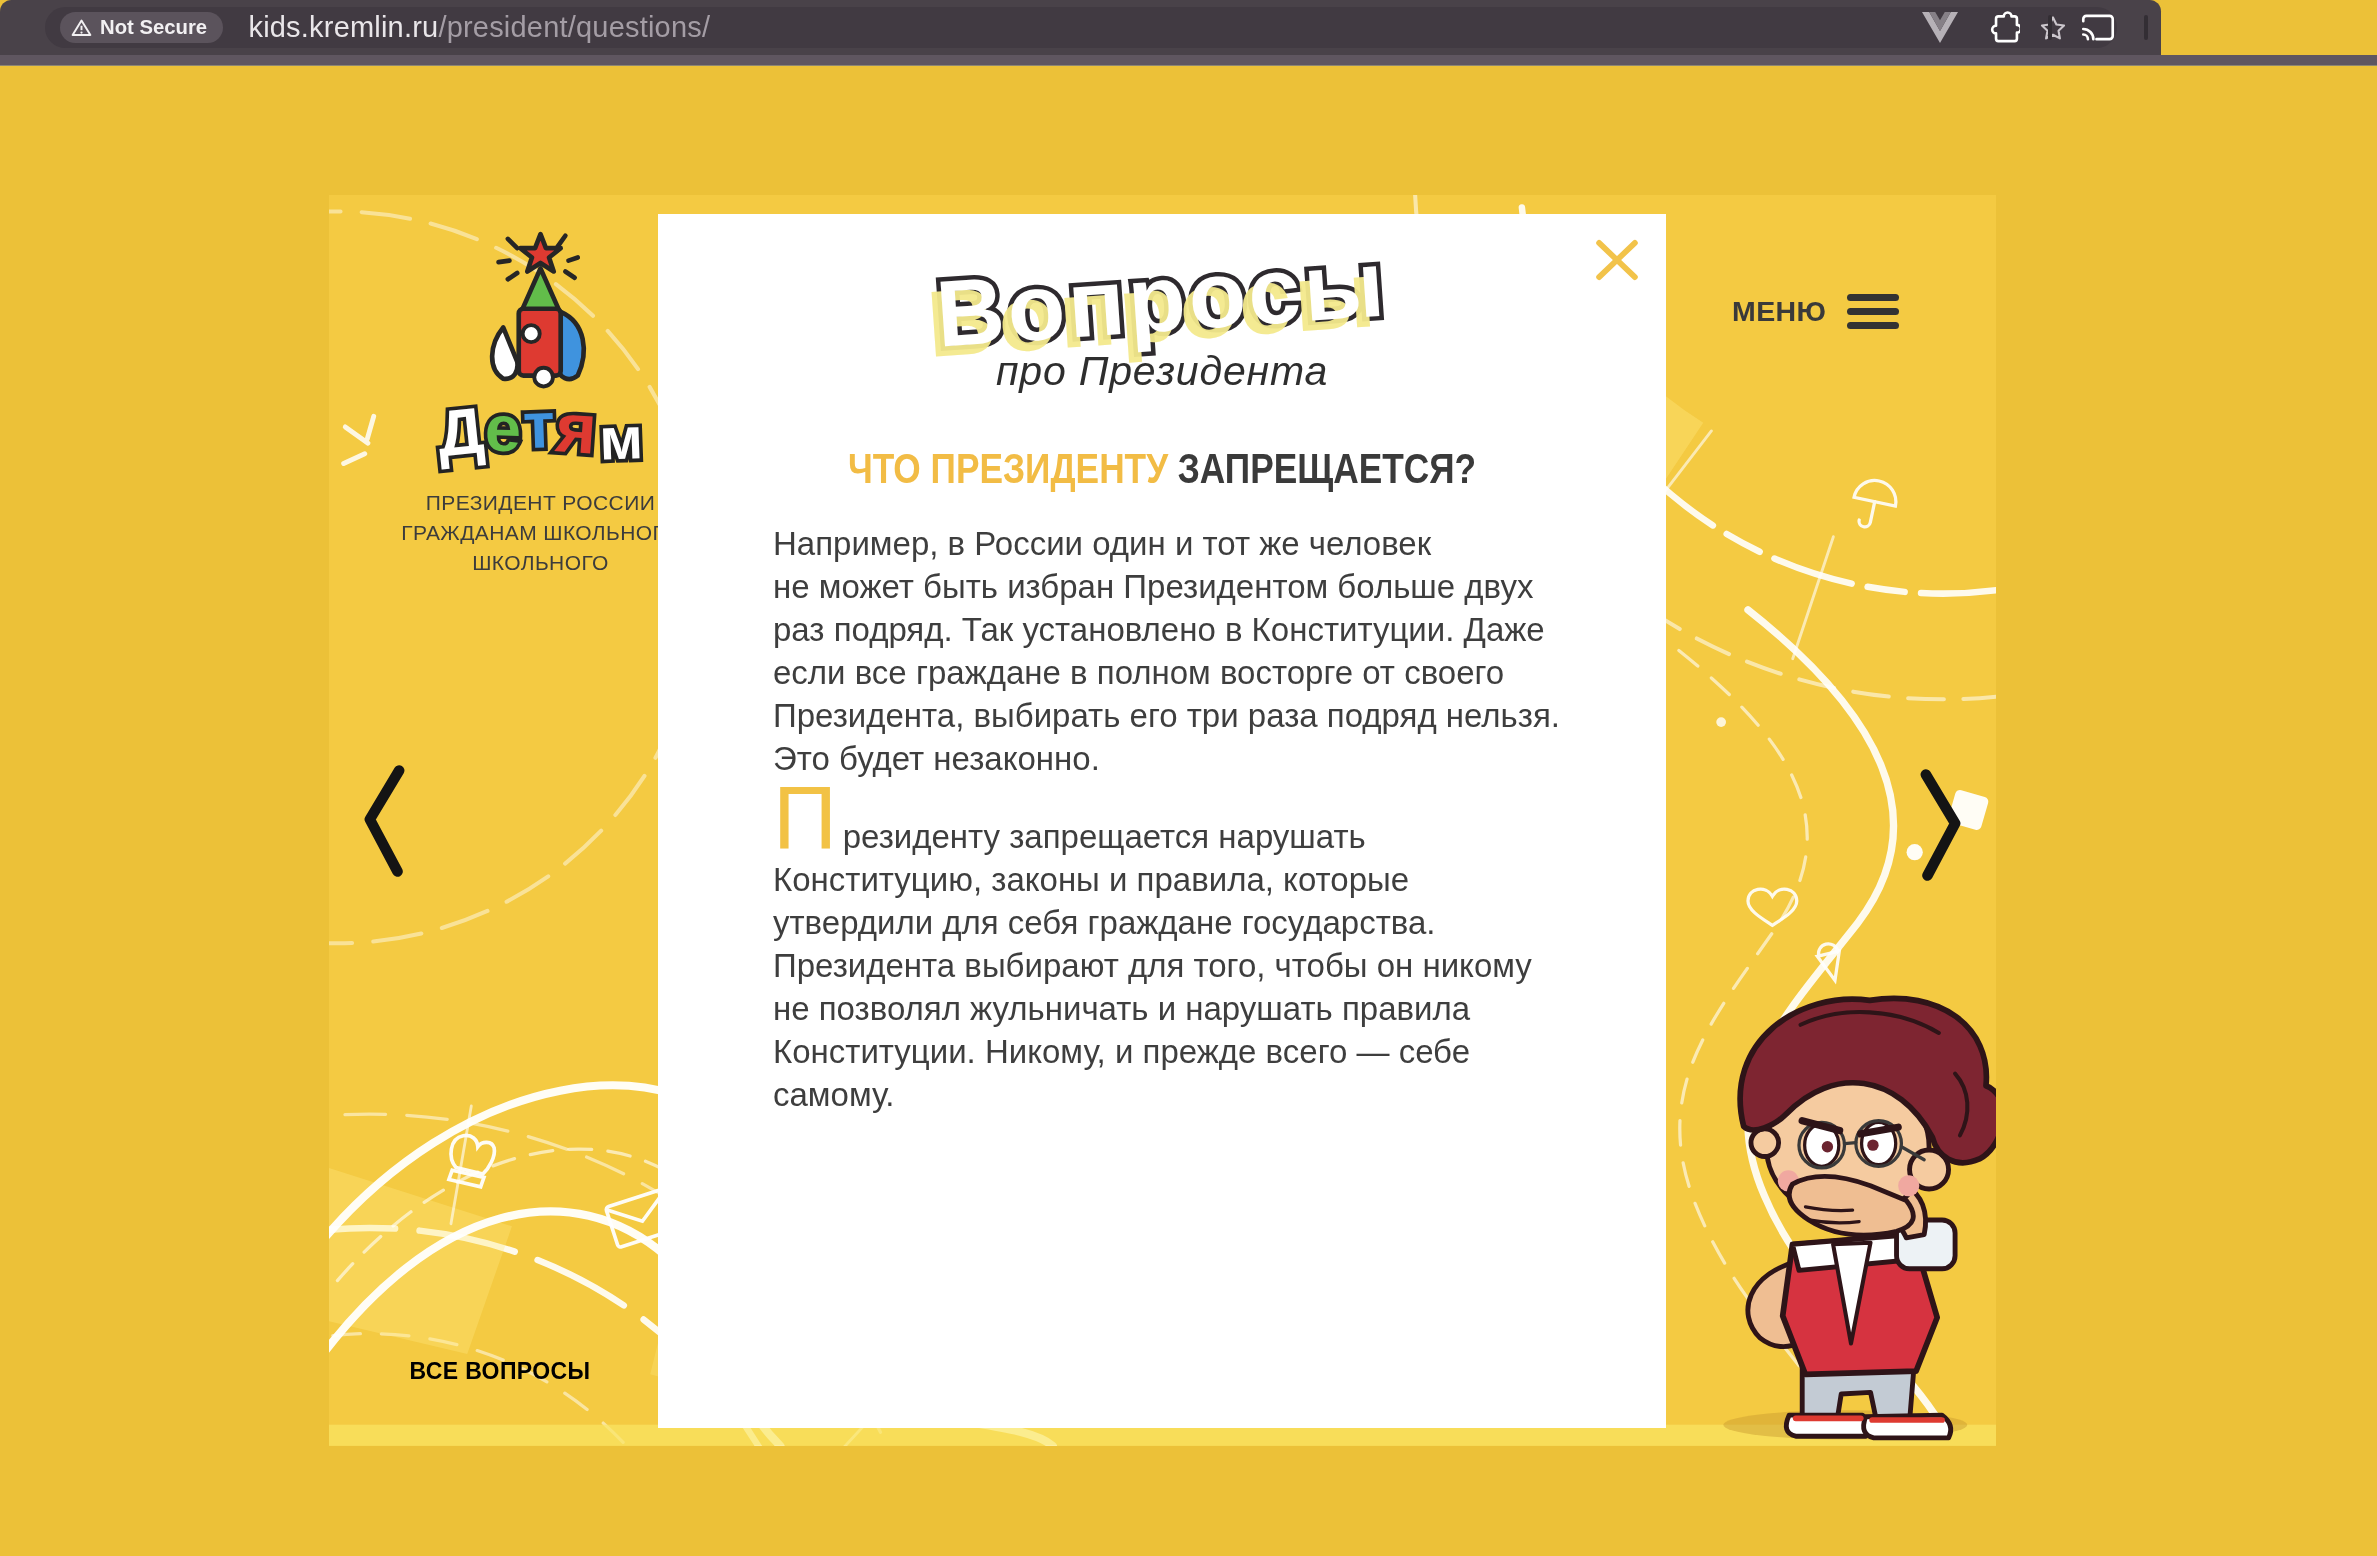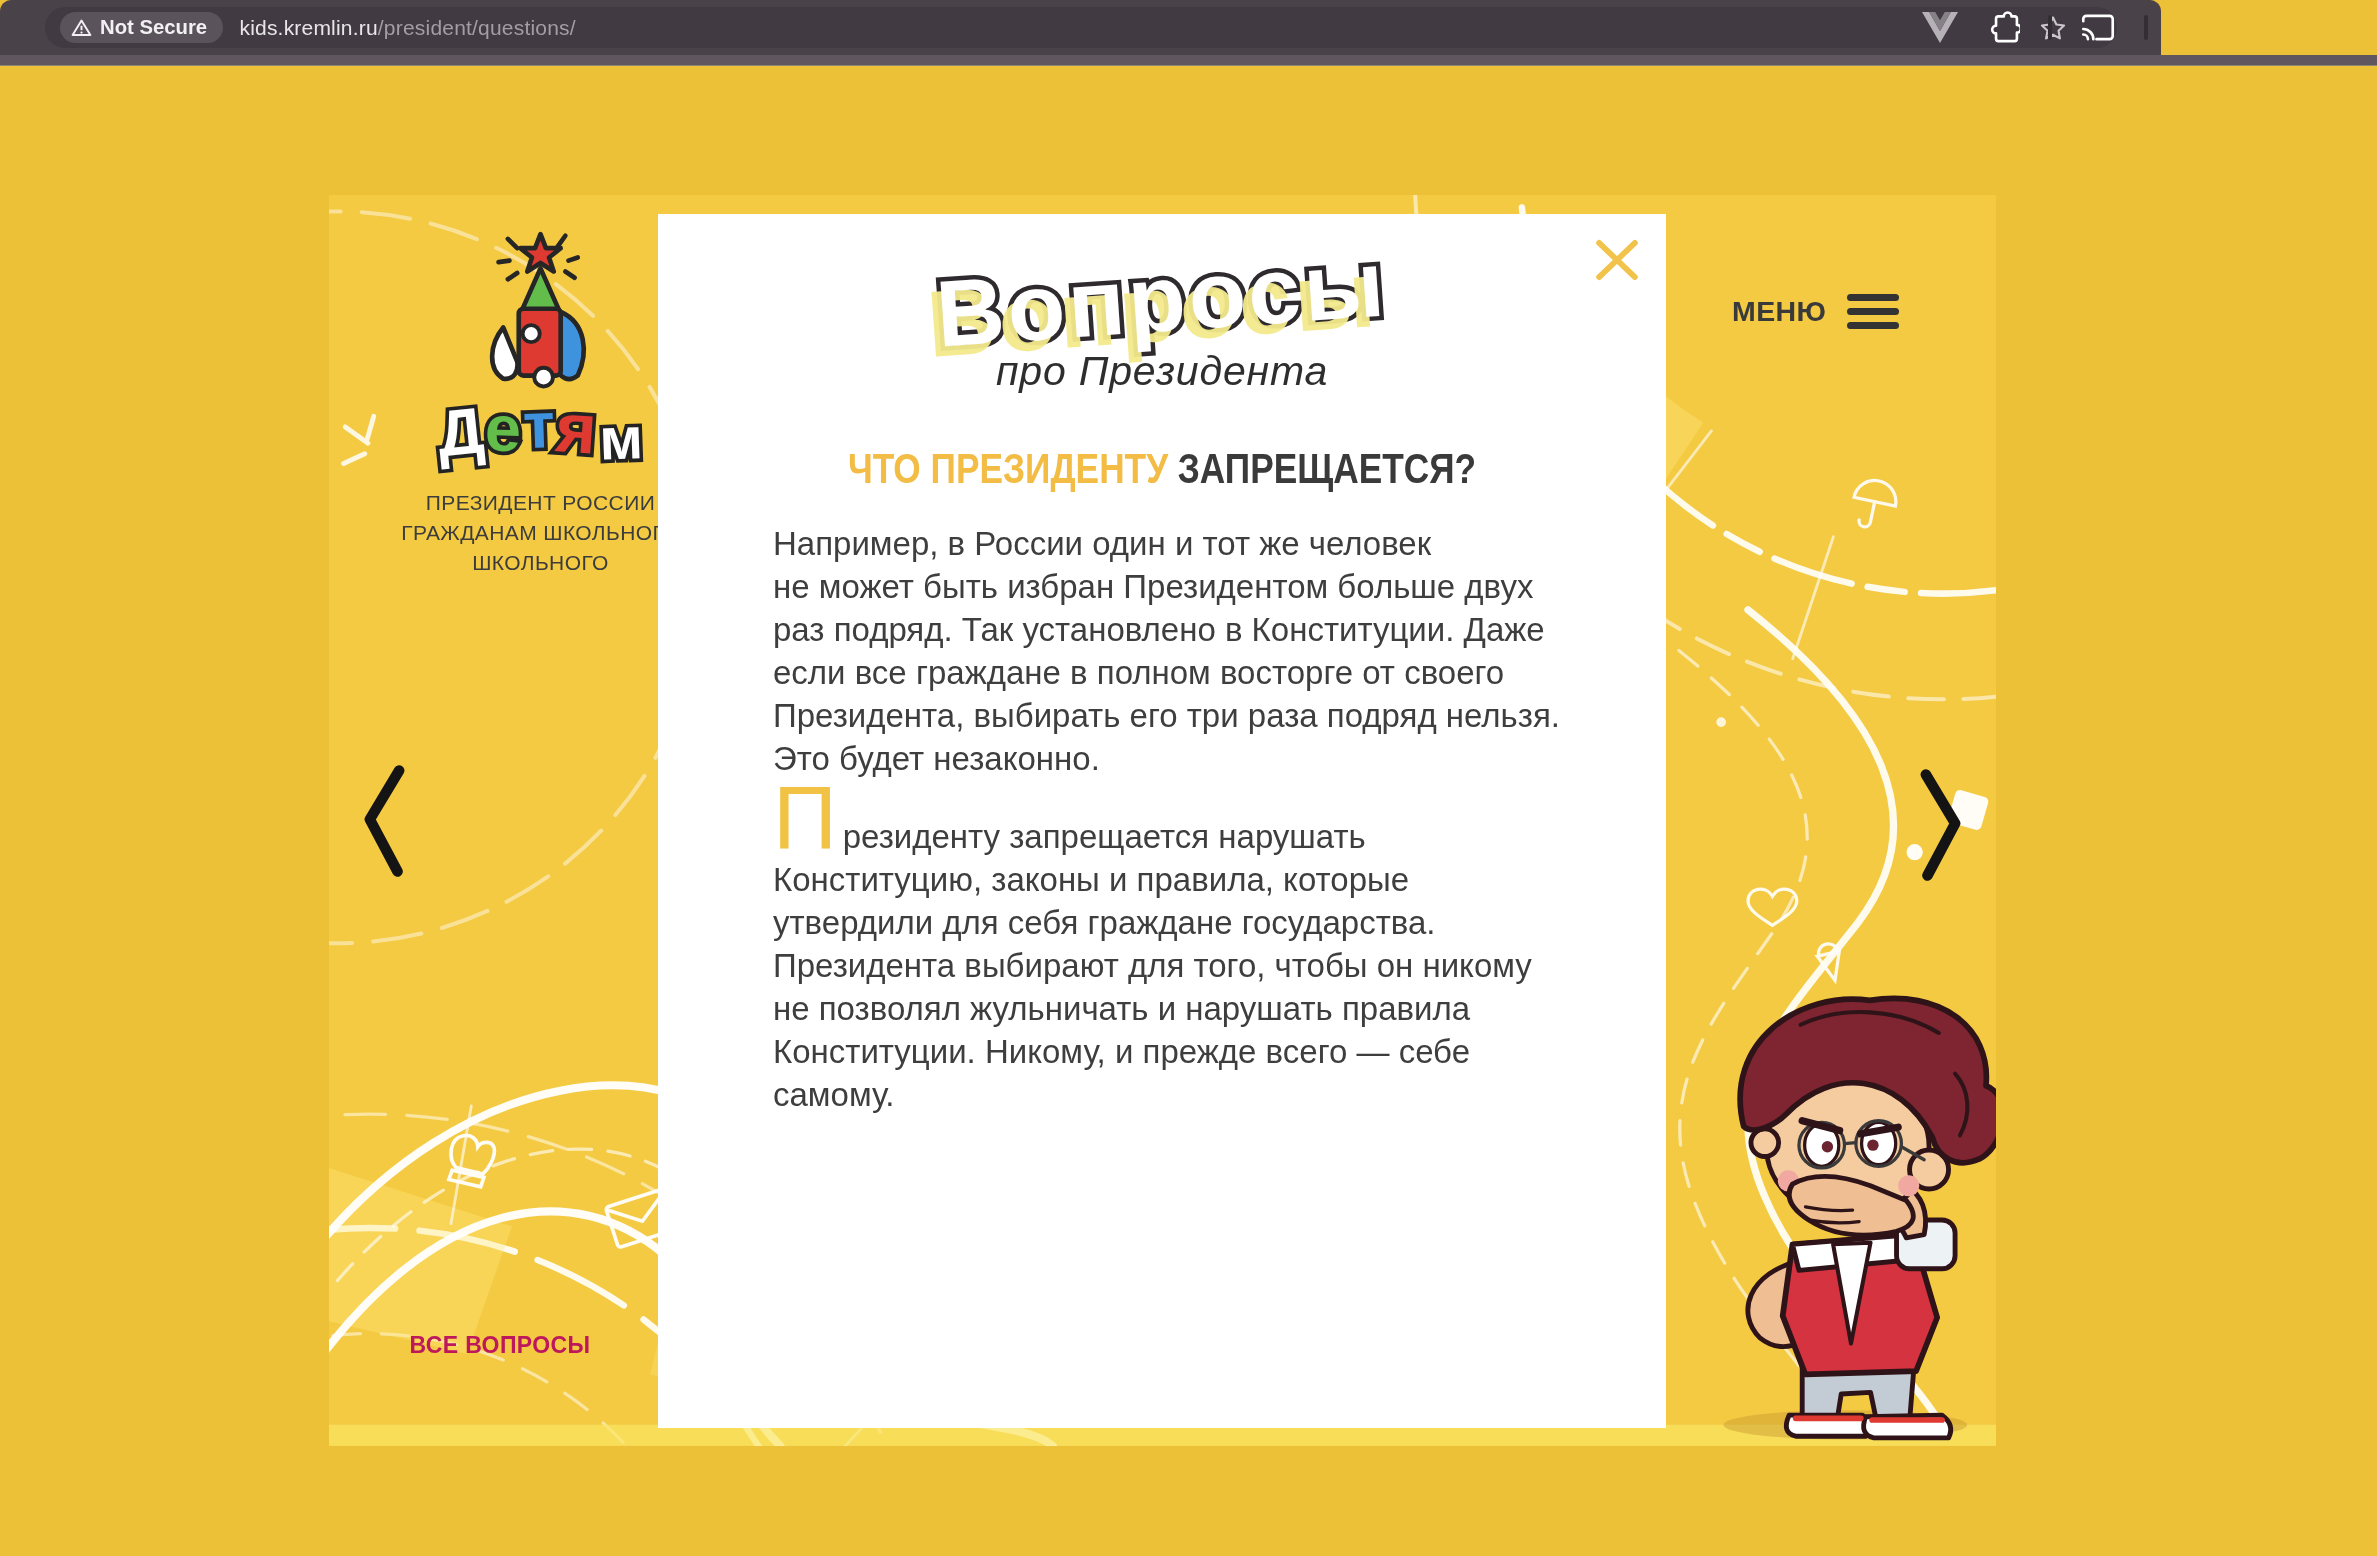--- a/index.html
+++ b/index.html
@@ -9,21 +9,21 @@
   
   .browser-bar { position:absolute; left:0; top:0; width:2161px; height:55px;
     background:#494249; border-radius:11.4px 11.4px 0 0; }
   .browser-substrip { position:absolute; left:0; top:55px; width:2377px; height:11.4px;
     background:#5F5660; border-bottom:1.6px solid #8D8672; }
   .url-pill { position:absolute; left:45px; top:7.3px; width:2072px; height:41px;
     background:#413A42; border-radius:20.3px; display:flex; align-items:center; }
   .sec-chip { margin-left:14.6px; height:31px; background:#5B535C; border-radius:15.4px;
     display:flex; align-items:center; gap:8.1px; padding:0 16.3px 0 11.4px;
     color:#F2F0F2; font-size:20.3px; font-weight:bold; }
-  .url-text { margin-left:16px; font-size:21px; letter-spacing:0.2px; white-space:nowrap; }
+  .url-text { margin-left:25px; font-size:29px; letter-spacing:0.2px; white-space:nowrap; }
   .url-domain { color:#E9E6E9; }
   .url-path { color:#A49DA5; }
   .pill-star { position:absolute; right:50px; top:7.3px; }
   .toolbar-icons { position:absolute; right:0; top:0; height:55px; display:flex;
     align-items:center; }
   .tb-div { width:4.1px; height:24.4px; background:#332E34; border-radius:2.4px; }
   .tb-gap { width:28px; }
 
   
   .panel { position:absolute; left:329px; top:195px; width:1667px; height:1251px;
@@ -49,22 +49,22 @@
   .menu-label { font-size:28.5px; font-weight:bold; color:#3A3A3A; letter-spacing:0.4px; }
   .burger { display:flex; flex-direction:column; gap:6.5px; }
   .burger i { display:block; width:52px; height:7.3px; background:#333; border-radius:4.1px; }
 
   
   .nav-arrow { position:absolute; cursor:pointer; }
   .nav-arrow.prev { left:31px; top:569px; }
   .nav-arrow.next { left:1587px; top:573px; }
 
   
-  .all-questions { position:absolute; left:49px; top:1137px; width:244px; text-align:center;
-    font-size:23px; font-weight:bold; color:#be185d; letter-spacing:0.4px; cursor:pointer; }
+  .all-questions { position:absolute; left:49px; top:1163px; width:244px; text-align:center;
+    font-size:23px; font-weight:bold; color:#000000; letter-spacing:0.4px; cursor:pointer; }
 
   
   .boy { position:absolute; left:1382px; top:781px; }
 
   
   .modal { position:absolute; left:329px; top:18.7px; width:1008px; height:1214px;
     background:#ffffff; }
   .close-x { position:absolute; right:26px; top:24.4px; cursor:pointer; }
   .title-wrap { margin-top:31px; text-align:center; }
   .modal-title { display:inline-block; transform:rotate(-4deg); font-size:94px; font-weight:bold;

